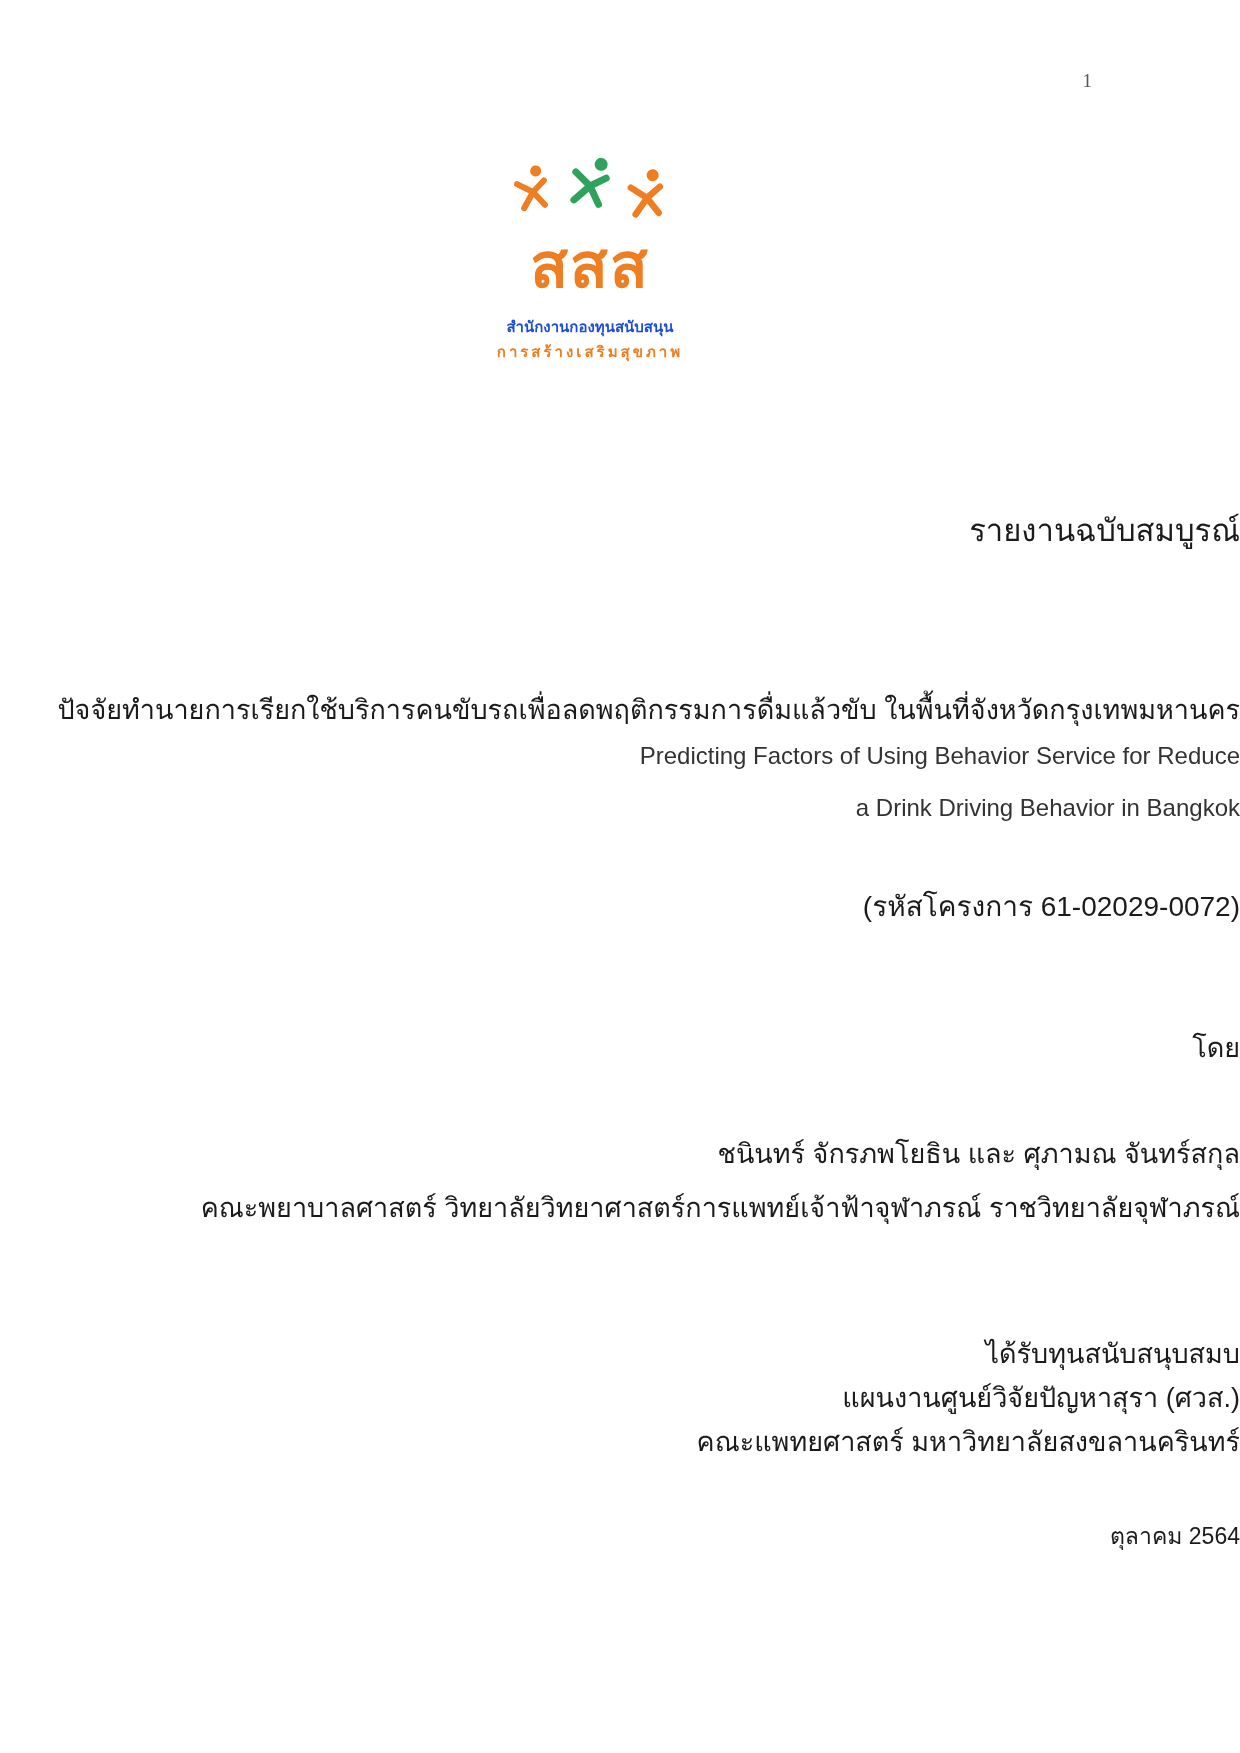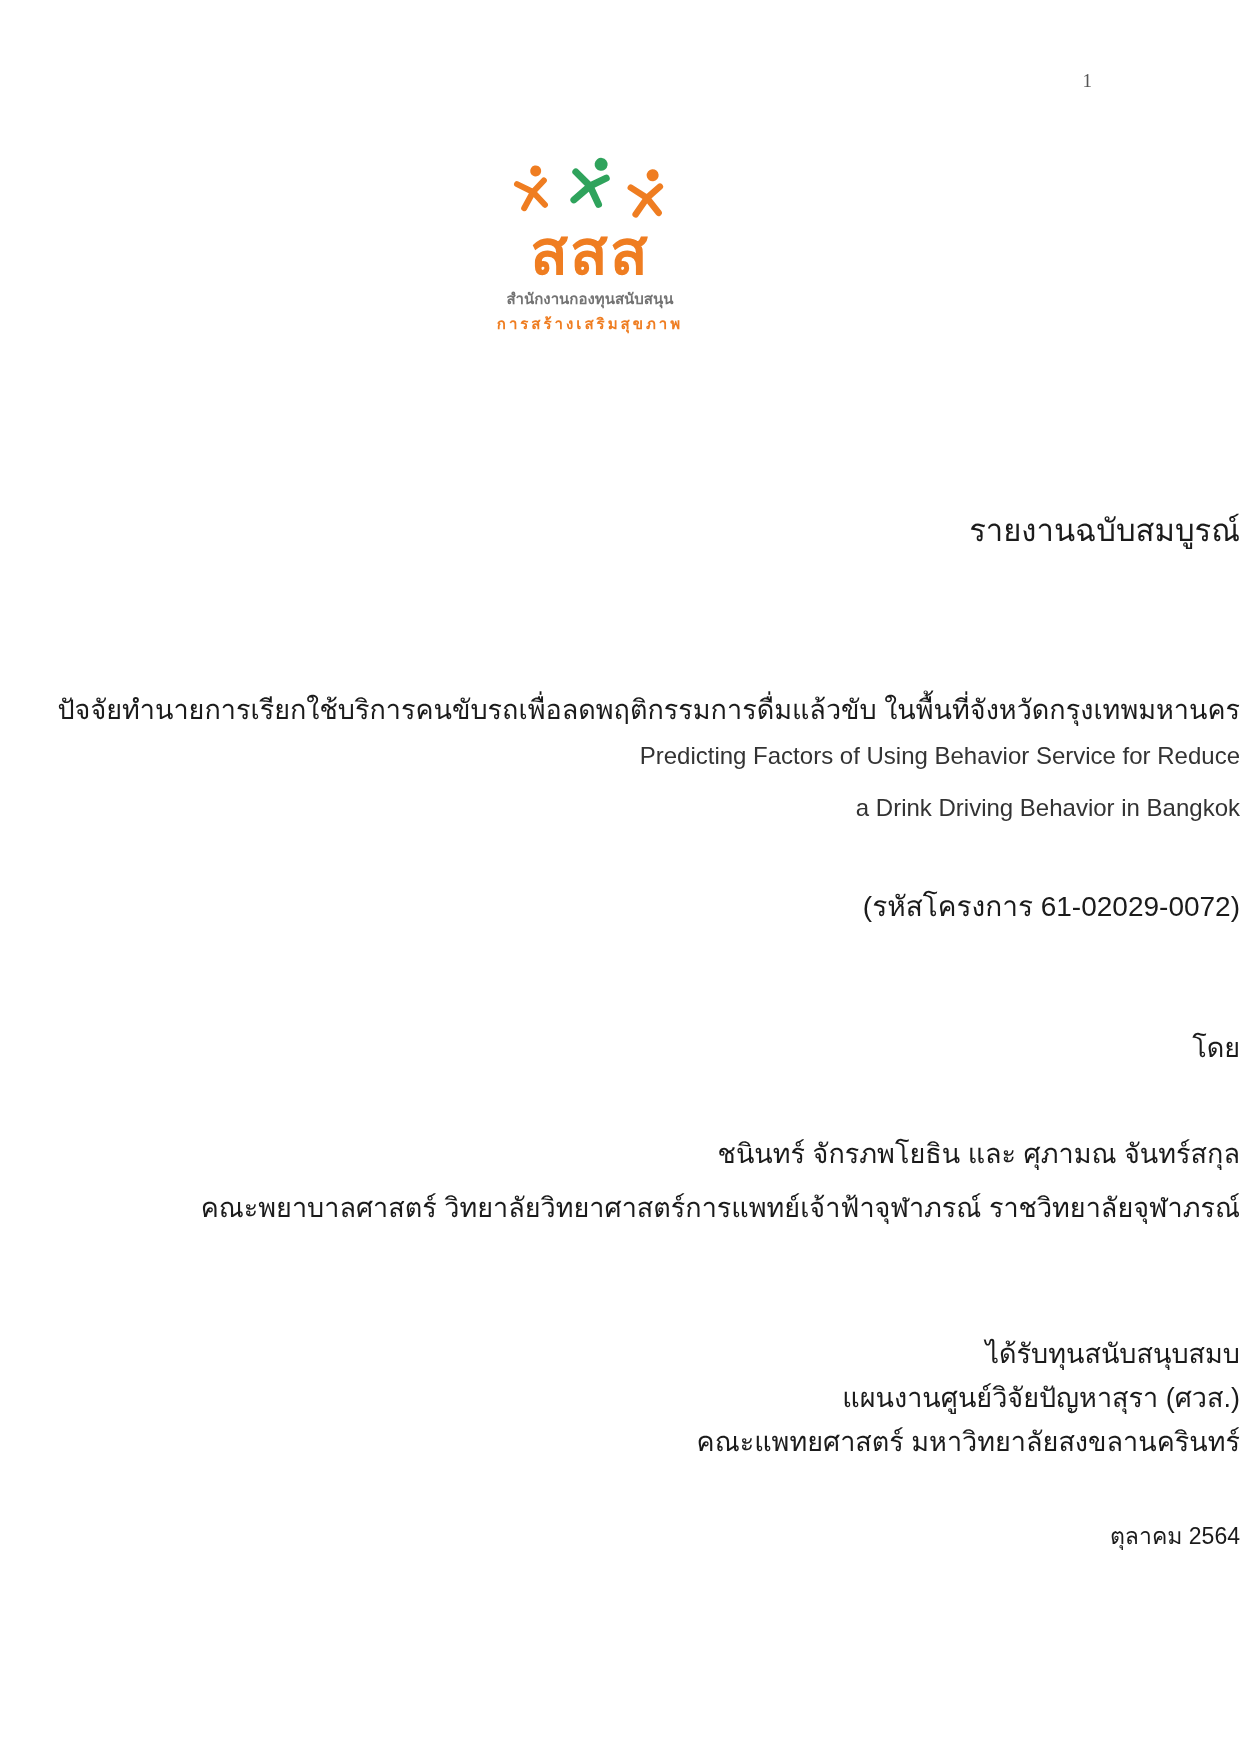--- a/index.html
+++ b/index.html
@@ -40,22 +40,23 @@
   }
   .logo { display: flex; flex-direction: column; align-items: center; }
   
   .thaihealth { width: 210px; }
   .thaihealth .acronym {
     font-size: 62px;
     font-weight: bold;
     color: #EF7D21;
     line-height: 0.95;
     letter-spacing: 2px;
+    margin-top: 13px;
   }
-  .thaihealth .sub1 { font-size: 15px; color: #737373; margin-top: 4px; font-weight: bold; }
+  .thaihealth .sub1 { font-size: 15px; color: #1d4ed8; margin-top: 19px; font-weight: bold; }
   .thaihealth .sub2 { font-size: 15px; color: #EF7D21; letter-spacing: 3px; font-weight: bold; margin-top: 1px; }
   
   .cas { width: 236px; }
   .cas-thai {
     font-size: 20px;
     color: #3A6DB5;
     letter-spacing: 6px;
     margin-top: 4px;
     font-weight: bold;
     white-space: nowrap;

